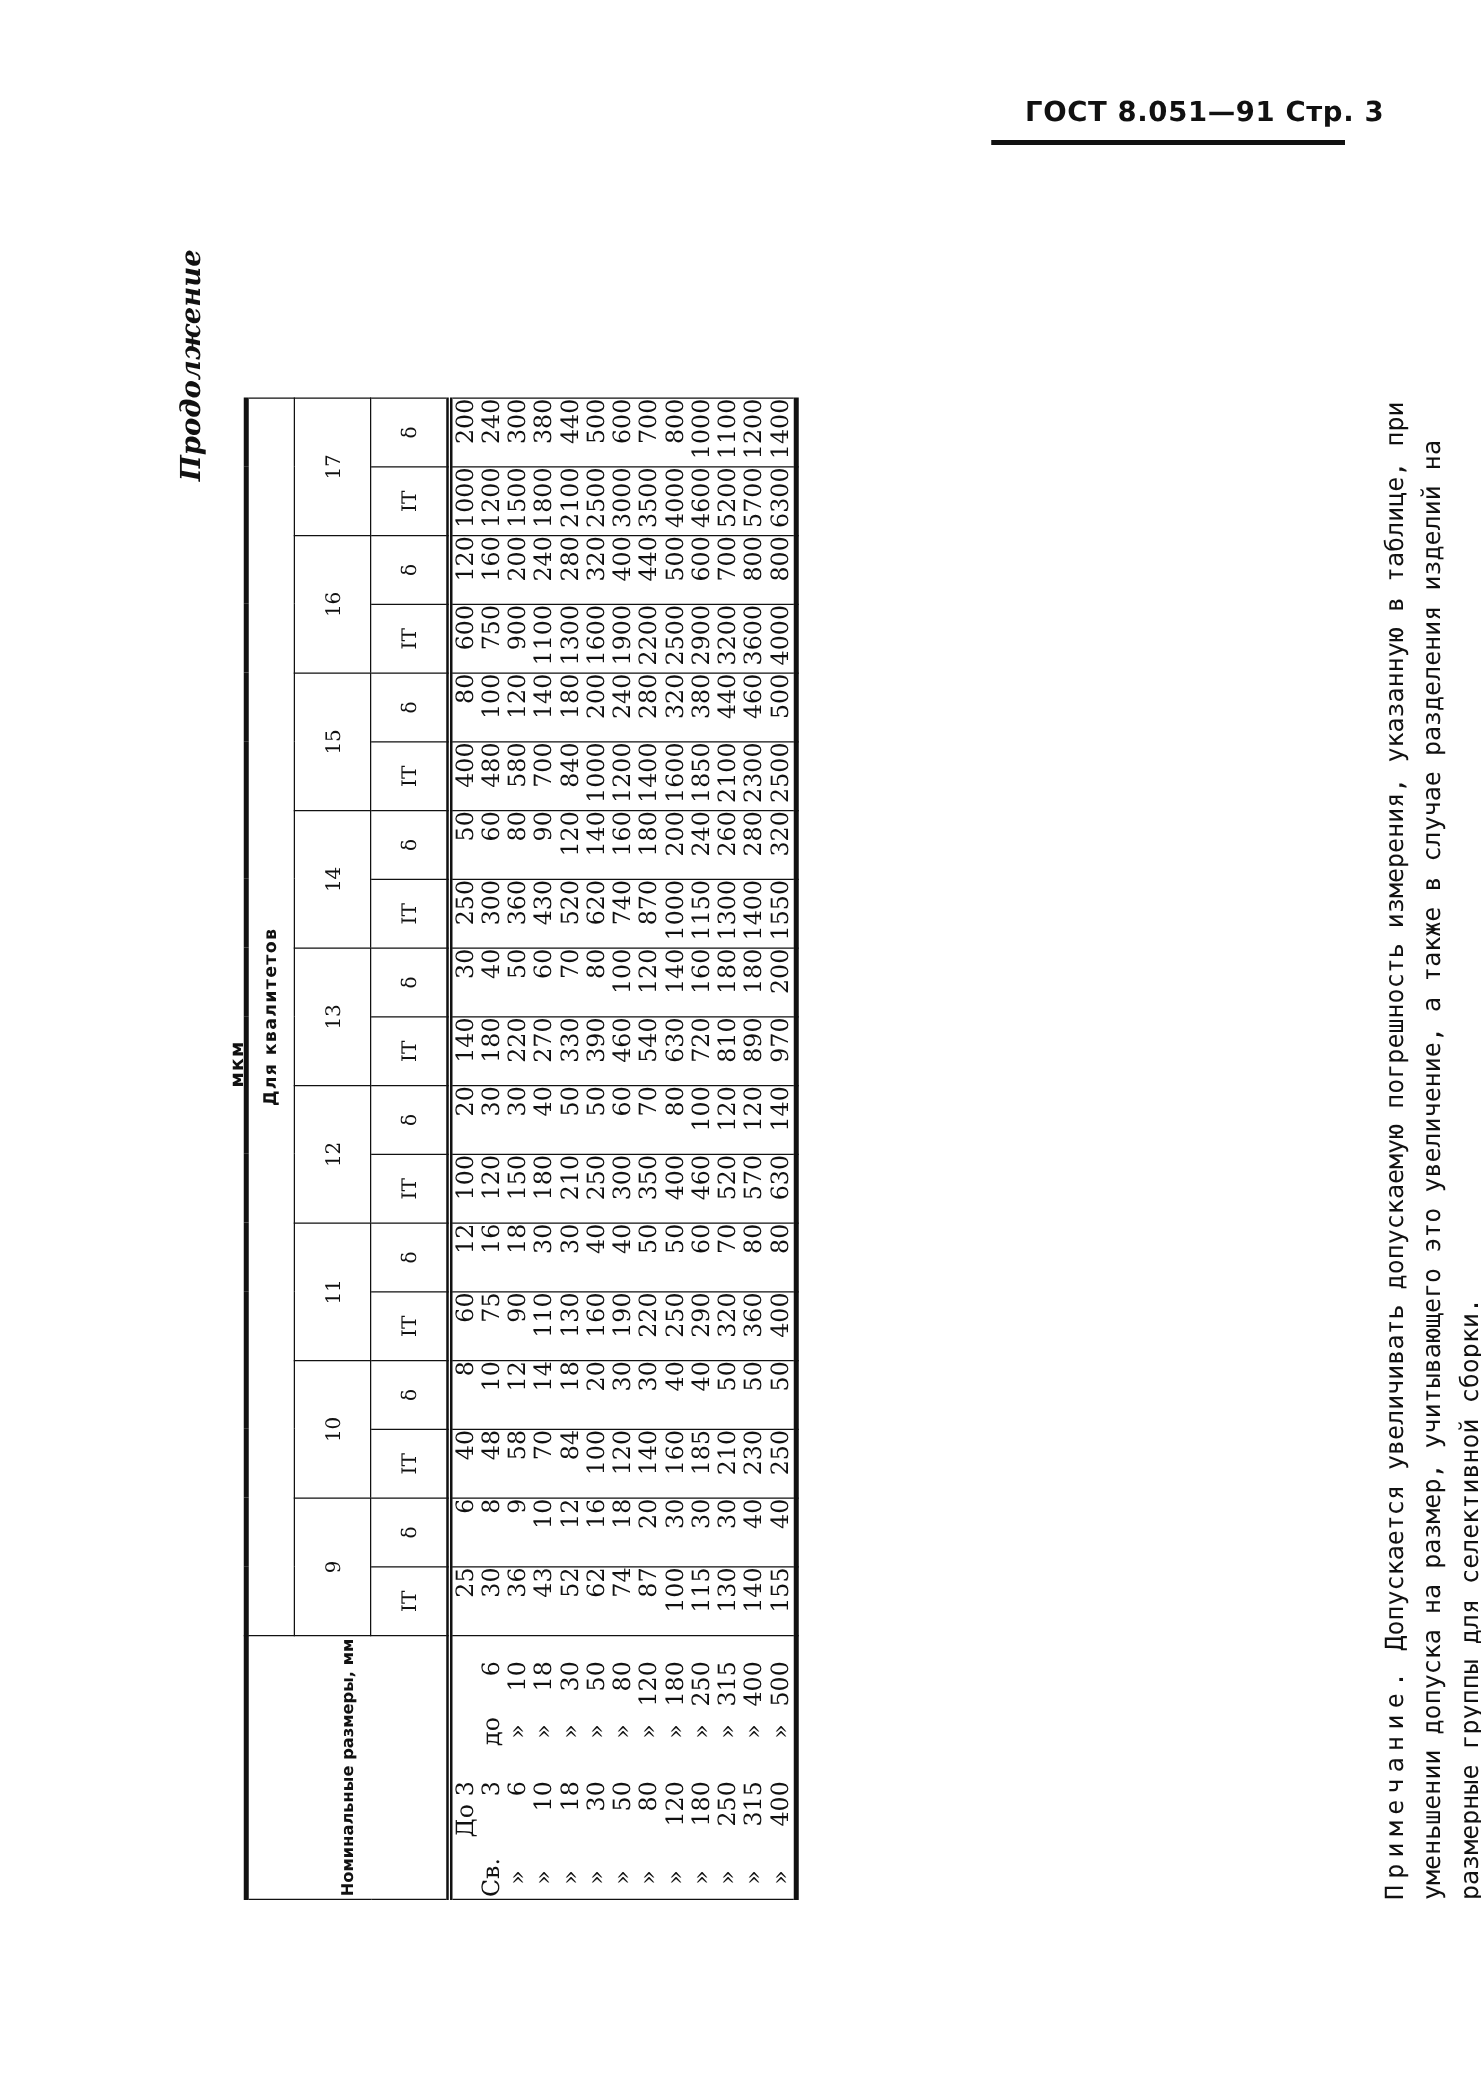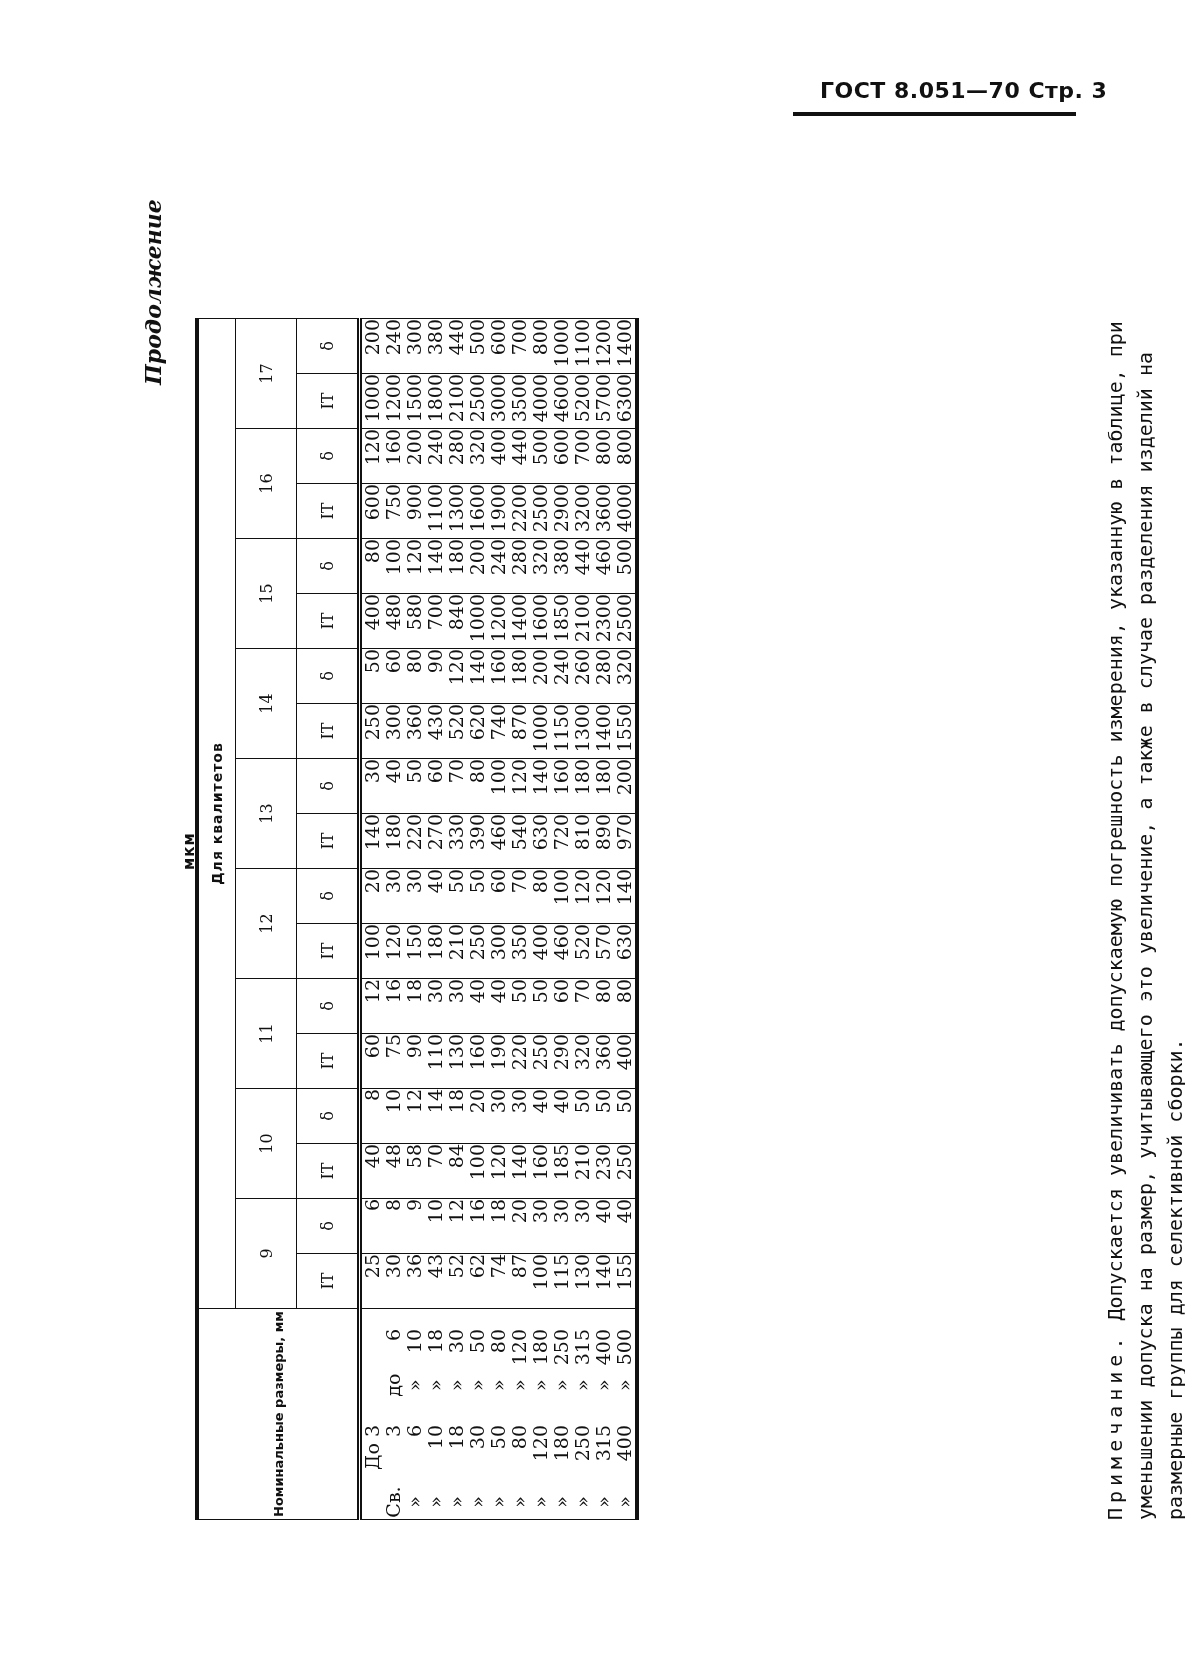--- a/index.html
+++ b/index.html
@@ -26,21 +26,21 @@
   .size-to { width:70px; display:flex; }
   .size-to-label { width:34px; }
   .size-to-val { width:52px; text-align:right; }
   .cell { height:21px; text-align:right; min-width:54px; }
   .note { position:absolute; left:40px; top:960px; width:1280px; font-size:20px; line-height:30px; font-family:"DejaVu Sans Mono", monospace; }
   .note-label { letter-spacing:5px; }
 </style>
 </head>
 <body>
 
-<div class="page-header">ГОСТ 8.051—70 Стр. 3</div>
+<div class="page-header">ГОСТ 8.051—91 Стр. 3</div>
 <div class="page-header-rule"></div>
 
 <div class="rotated">
   <div class="continuation">Продолжение</div>
   <div class="units">мкм</div>
 
   <table class="tol">
     <thead>
       <tr>
         <th class="sizes-head" rowspan="3">Номинальные размеры, мм</th>

